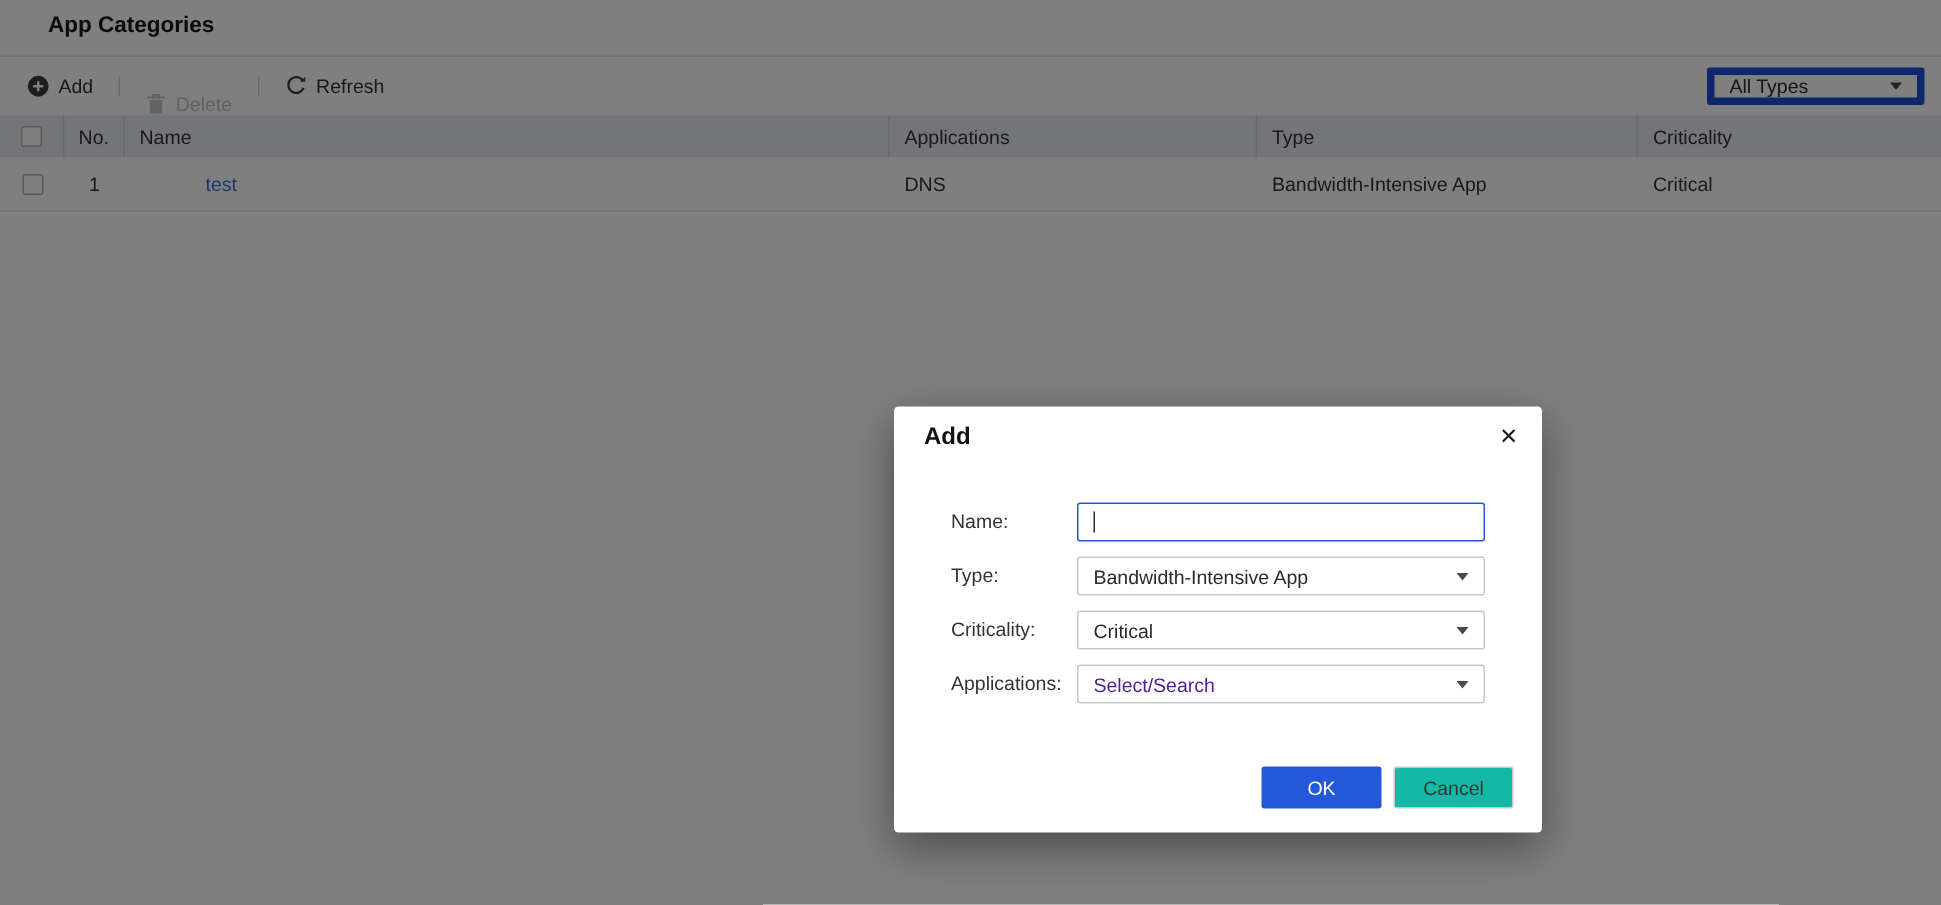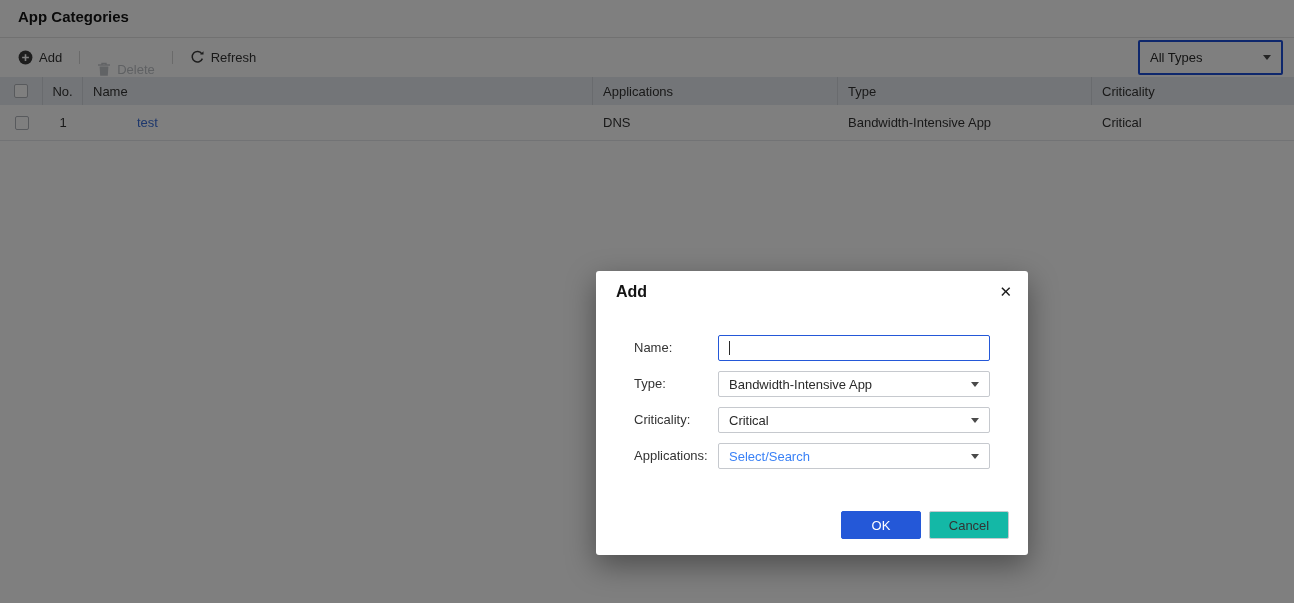--- a/index.html
+++ b/index.html
@@ -7,21 +7,21 @@
   body {
     font-family:"Liberation Sans","DejaVu Sans",sans-serif;
     background:#ffffff; color:#333;
     position:relative;
   }
 
   
   .page { position:absolute; inset:0; background:#fff; z-index:1; }
 
   .page-title {
-    position:absolute; top:8px; left:18px;
+    position:absolute; top:8px; left:32px;
     font-size:15px; font-weight:bold; color:#141414;
   }
   .title-divider {
     position:absolute; top:37px; left:0; right:0;
     height:1px; background:#e3e3e3;
   }
 
   .toolbar {
     position:absolute; top:45px; left:18px; right:11px; height:25px;
     display:flex; align-items:center;
@@ -29,22 +29,22 @@
   .tb-btn {
     display:flex; align-items:center; gap:6px;
     background:none; border:none; font-size:13px; color:#333;
     font-family:inherit; cursor:pointer; padding:0;
   }
   .tb-btn.disabled { color:#bfc2c7; cursor:default;margin-top:23px; }
   .tb-sep { width:1px; height:13px; background:#d4d4d4; margin:0 17px; }
   .tb-icon { display:inline-flex; }
 
   .filter-select {
-    margin-left:auto; width:145px; height:35px;
-    background:#fff; border:2px solid #1d4ed8; border-radius:2px;
+    margin-left:auto; width:145px; height:25px;
+    background:#fff; border:5px solid #1d4ed8; border-radius:2px;
     display:flex; align-items:center; justify-content:space-between;
     padding:0 10px; font-size:13px; color:#2a2a2a; cursor:pointer;
   }
 
   .caret-down {
     width:0; height:0;
     border-left:4px solid transparent; border-right:4px solid transparent;
     border-top:5px solid #4a4a4a;
   }
 
@@ -95,21 +95,21 @@
     position:absolute; left:38px; top:0; line-height:26px;
     font-size:13px; color:#333;
   }
   .fcontrol {
     position:absolute; left:122px; top:0; width:272px; height:26px;
     border:1px solid #c6c9ce; border-radius:2px; background:#fff;
     display:flex; align-items:center; padding:0 10px; font-size:13px; color:#2a2a2a;
   }
   .fcontrol.focused { border:1.5px solid #2458d8; }
   .fselect { justify-content:space-between; cursor:pointer; }
-  .placeholder { color:#3b82f6; }
+  .placeholder { color:#4c1d95; }
   .text-cursor { width:1px; height:14px; background:#2a2a2a; display:inline-block; }
 
   .modal-footer-btn {
     position:absolute; top:240px; width:80px; height:28px;
     font-size:13px; font-family:inherit; border-radius:2px; cursor:pointer;
   }
   .btn-ok { left:245px; background:#2458d8; border:1px solid #2458d8; color:#fff; }
   .btn-cancel { left:333px; background:#14b8a6; border:1px solid #c6c9ce; color:#333; }
 </style>
 </head>

